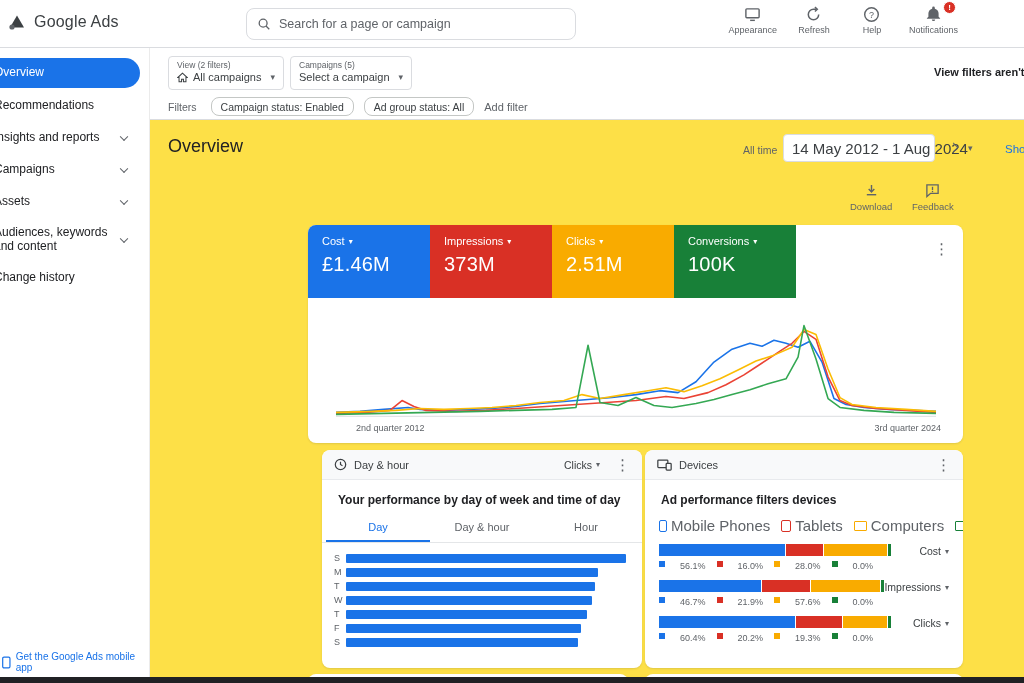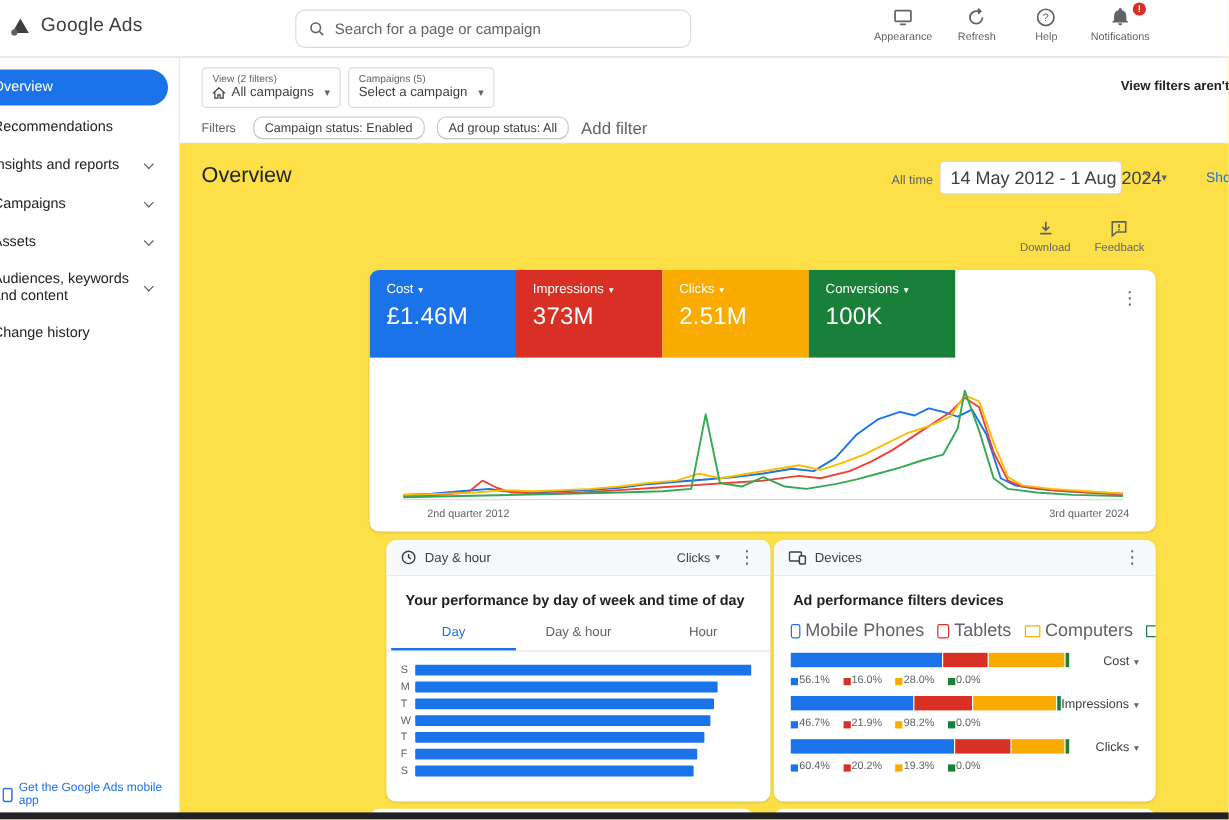--- a/index.html
+++ b/index.html
@@ -40,21 +40,21 @@
   .fdrop .valrow { display:flex; align-items:center; gap:5px; margin-top:1px; }
   .fdrop .val { font-size:11px; font-weight:500; color:#3c4043; white-space:nowrap;text-align:right; }
   .fdrop .caret { font-size:9px; color:#5f6368; margin-left:4px; }
   .fdrop.view { left:18px; }
   .fdrop.campaign { left:140px; }
   .fwarning { position:absolute; left:778px; top:18px; width:110px; display:flex; align-items:center; gap:6px; overflow:hidden; white-space:nowrap; }
   .fwarning .txt { font-size:11px; font-weight:bold; color:#202124; }
   .filters-row { position:absolute; left:18px; top:49px; display:flex; align-items:center; gap:10px; }
   .filters-label { font-size:10.5px; color:#5f6368; margin-right:4px; }
   .chip { border:1px solid #c4c7c5; border-radius:8px; height:19px; display:flex; align-items:center; padding:0 9px; font-size:10.5px; color:#3c4043; background:#fff; cursor:pointer; white-space:nowrap; }
-  .add-filter { font-size:14px; color:#5f6368; cursor:pointer; }
+  .add-filter { font-size:11px; color:#5f6368; cursor:pointer; }
 
   .page-title { position:absolute; left:18px; top:88px; font-size:18px; font-weight:500; color:#202124; }
   .time-scope { position:absolute; left:593px; top:96px; font-size:10.5px; color:#5f6368; }
   .date-box { position:absolute; left:633px; top:86px; width:152px; height:28px; border:1px solid #dadce0; border-radius:4px; background:#fff; display:flex; align-items:center; justify-content:space-between; padding:0 8px; cursor:pointer; }
   .date-box .txt { font-size:15px; color:#3c4043; white-space:nowrap; }
   .date-box .caret { font-size:9px; color:#5f6368; }
   .next-chev { position:absolute; left:800px; top:96px; width:7px; height:7px; border-right:1.6px solid #5f6368; border-bottom:1.6px solid #5f6368; transform:rotate(-45deg); cursor:pointer; }
   .show-link { position:absolute; left:855px; top:95px; width:19px; overflow:hidden; font-size:11.5px; font-weight:500; color:#1a73e8; white-space:nowrap; cursor:pointer; }
 
   .dlfb { position:absolute; top:135px; display:flex; flex-direction:column; align-items:center; gap:3px; cursor:pointer; }
@@ -104,21 +104,21 @@
   .lm-phone { width:8px; height:12px; border-radius:2px; }
   .lm-tablet { width:10px; height:12px; border-radius:2px; }
   .lm-computer { width:13px; height:10px; border-radius:1px; }
   .lm-tv { width:13px; height:10px; border-radius:1px; }
 
   .device-group { display:flex; align-items:flex-start; padding:0 14px; margin-bottom:9px; }
   .device-left { width:232px; }
   .device-bar { display:flex; gap:1px; height:12px; }
   .device-bar .seg { height:12px; }
   .device-pcts { display:flex; gap:11px; margin-top:5px; }
-  .pct-item { display:flex; align-items:flex-end; gap:1px; font-size:9px; color:#5f6368; }
+  .pct-item { display:flex; align-items:flex-start; gap:15px; font-size:9px; color:#5f6368; }
   .pct-sq { width:6px; height:6px; display:inline-block; }
   .device-drop { margin-left:auto; display:flex; align-items:center; gap:4px; font-size:10.5px; color:#3c4043; cursor:pointer; padding-top:1px; }
   .device-drop .caret { font-size:8px; color:#5f6368; }
 
   .card-sliver { position:absolute; height:9px; top:626px; background:#fff; border-radius:8px 8px 0 0; box-shadow:0 1px 2px rgba(60,64,67,.15); }
   .sliver-left { left:158px; width:320px; }
   .sliver-right { left:495px; width:318px; }
 
   .bottom-strip { position:absolute; left:0; top:677px; width:1024px; height:6px; background:#202124; z-index:30; }
 </style>
@@ -453,21 +453,21 @@
             <span class="pct-item">
               <span class="pct-sq" style="background: rgb(26, 115, 232);"></span>
               <span>46.7%</span>
             </span>
             <span class="pct-item">
               <span class="pct-sq" style="background: rgb(217, 48, 37);"></span>
               <span>21.9%</span>
             </span>
             <span class="pct-item">
               <span class="pct-sq" style="background: rgb(249, 171, 0);"></span>
-              <span>98.2%</span>
+              <span>57.6%</span>
             </span>
             <span class="pct-item">
               <span class="pct-sq" style="background: rgb(24, 128, 56);"></span>
               <span>0.0%</span>
             </span>
           </div>
       </div>
       <span class="device-drop">
         <span>Impressions</span>
         <span class="caret">▾</span>

